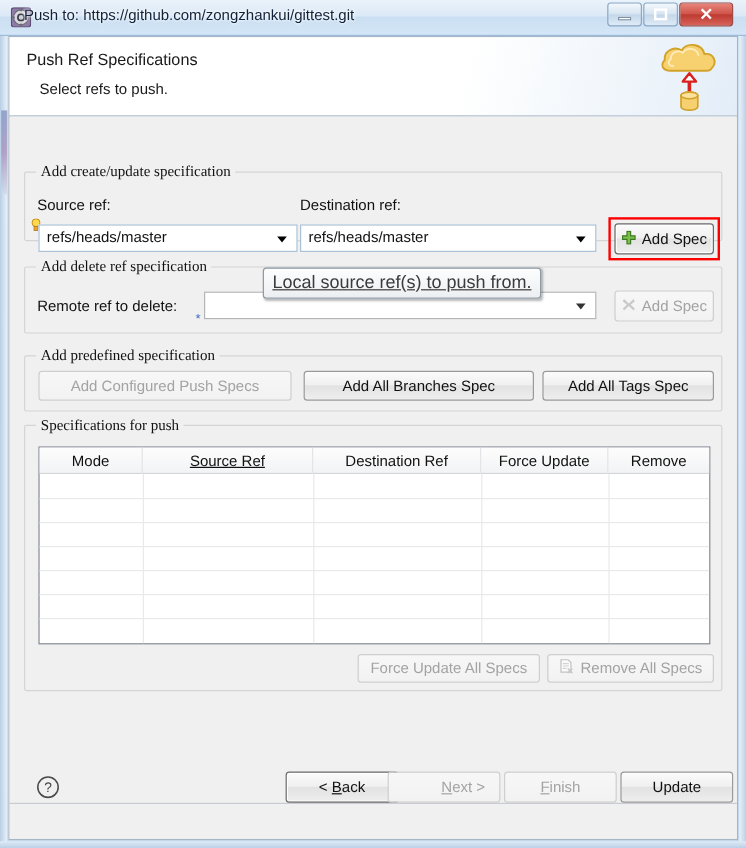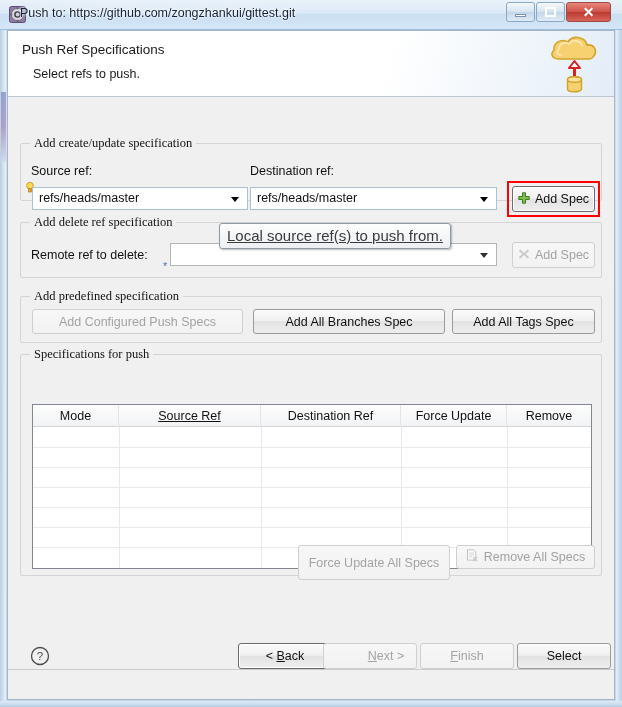--- a/index.html
+++ b/index.html
@@ -143,21 +143,21 @@
     border:1px solid #8d9aa6;border-radius:3px;
     font-size:15px;color:#3b3b3b;
     padding:3px 7px 4px 7px;white-space:nowrap;
     box-shadow:1px 1px 2px rgba(0,0,0,.28);
     text-decoration:underline;
   }
 
   
   #spec-table{
     position:absolute;box-sizing:border-box;
-    background:#fff;border:1px solid #828790;margin-top:32px;
+    background:#fff;border:1px solid #828790;
   }
   #thead{
     position:absolute;left:0;top:0;right:0;height:22px;
     background:linear-gradient(to bottom,#fdfdfd,#f2f3f5);
     border-bottom:1px solid #d3d5d9;
     box-sizing:border-box;
   }
   .th{
     position:absolute;top:0;height:22px;line-height:22px;
     text-align:center;font-size:12.5px;color:#111;
@@ -319,21 +319,21 @@
         <div class="vline" style="left:368px;"></div>
         <div class="vline" style="left:474px;"></div>
         <div class="hline" style="top:42px;"></div>
         <div class="hline" style="top:62px;"></div>
         <div class="hline" style="top:82px;"></div>
         <div class="hline" style="top:102px;"></div>
         <div class="hline" style="top:122px;"></div>
         <div class="hline" style="top:142px;"></div>
       </div>
 
-      <div class="btn disabled" style="left:290px;top:447px;width:152px;height:35px;">
+      <div class="btn disabled" style="left:290px;top:447px;width:152px;height:24px;">
         <span>Force Update All Specs</span>
       </div>
       <div class="btn disabled" style="left:448px;top:447px;width:139px;height:24px;">
         <span>
           <svg width="13" height="13" viewBox="0 0 13 13">
             <path d="M1.5 0.8 h6 l2.3 2.3 v8 h-8.3 z" fill="#fafafa" stroke="#c2c2c2" stroke-width="1"></path>
             <path d="M3 4 h5 M3 6 h5 M3 8 h3" stroke="#d2d2d2" stroke-width=".9"></path>
             <path d="M7.6 7.6 L9 9 L10.4 7.6 L11.4 8.6 L10 10 L11.4 11.4 L10.4 12.4 L9 11 L7.6 12.4 L6.6 11.4 L8 10 L6.6 8.6 Z" fill="#c9c9c9"></path>
           </svg>
         </span>
@@ -356,18 +356,18 @@
       <div class="btn focused" style="left:230px;top:-27px;width:94px;">
         <span>&lt; <u>B</u>ack</span>
       </div>
       <div class="btn disabled" style="left:315px;top:-27px;width:94px;padding-left:32px;">
         <span><u>N</u>ext &gt;</span>
       </div>
       <div class="btn disabled" style="left:412px;top:-27px;width:94px;">
         <span><u>F</u>inish</span>
       </div>
       <div class="btn" style="left:509px;top:-27px;width:94px;">
-        <span>Select</span>
+        <span>Update</span>
       </div>
     </div>
 
   </div>
 </div>
 
 </body></html>

